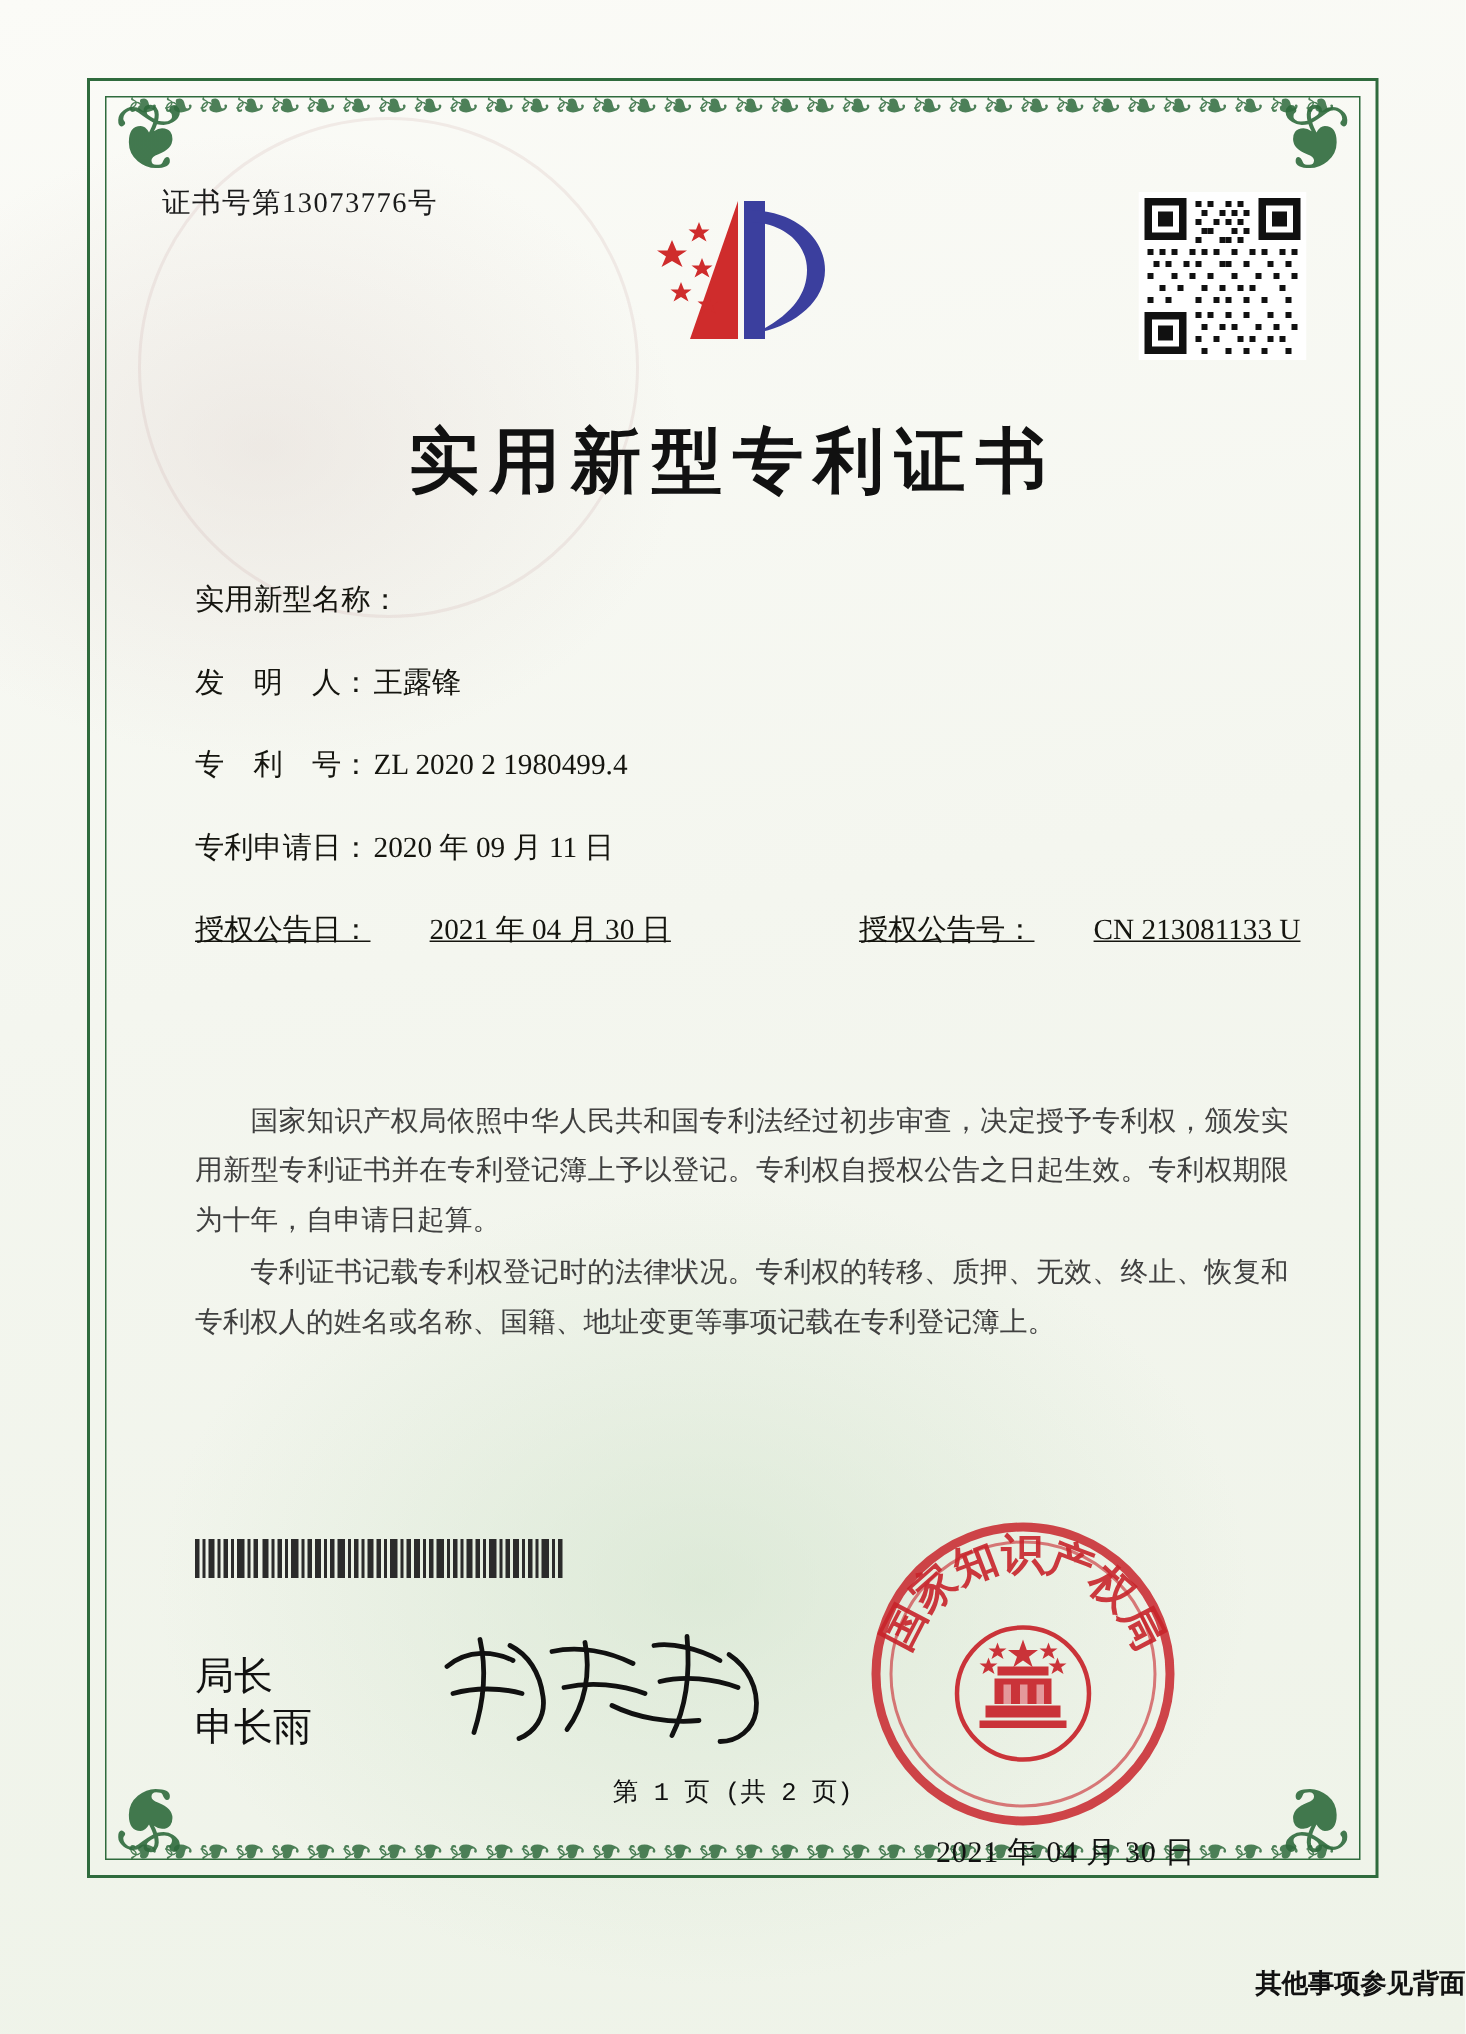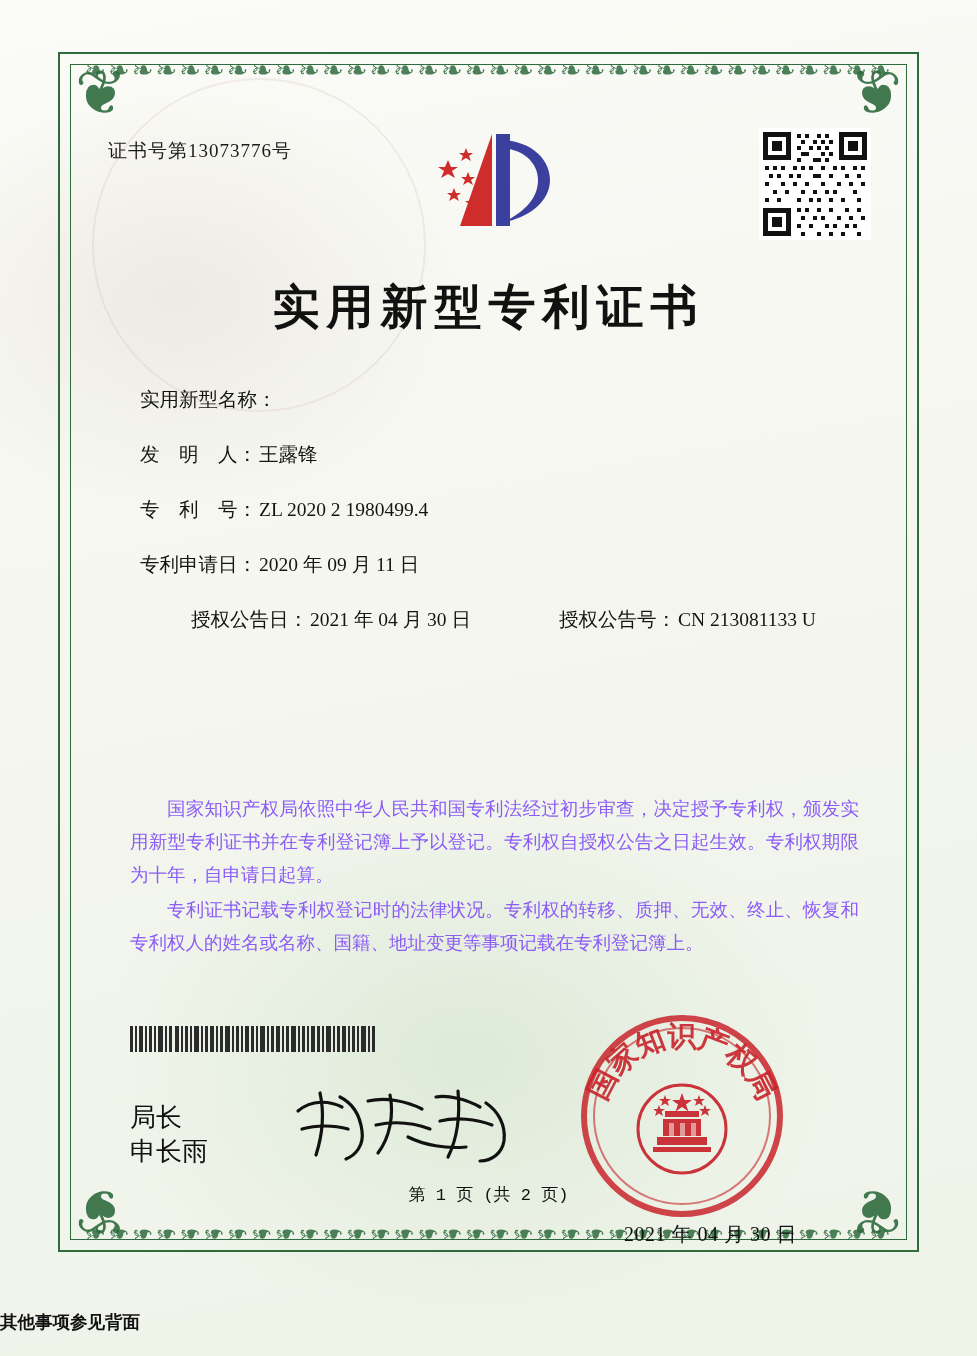--- a/index.html
+++ b/index.html
@@ -94,21 +94,21 @@
     position: absolute;
     left: 100px;
     top: 96px;
     right: 100px;
     bottom: 140px;
   }
 
   .cert-no {
     position: absolute;
     left: 8px;
-    top: 42px;
+    top: 26px;
     font-size: 19px;
     color: #1b1b1b;
     letter-spacing: 1px;
   }
 
   
   .logo {
     position: absolute;
     left: 50%;
     top: 30px;
@@ -144,43 +144,43 @@
     left: 30px;
     right: 10px;
     top: 290px;
   }
   .field-row {
     display: flex;
     align-items: baseline;
     margin-bottom: 28px;
     font-size: 19.5px;
     color: #15150f;
-    margin-left: 10px;
   }
   .field-label {
     white-space: nowrap;
   }
   .field-value {
     margin-left: 2px;
   }
   .field-row.inline-two {
-    justify-content: center;
+    justify-content: space-between;
+    text-decoration: underline;
   }
   .gap-col {
     margin-left: 88px;
   }
 
   .body-text {
     position: absolute;
     left: 30px;
     right: 18px;
-    top: 696px;
+    top: 635px;
     font-size: 18.5px;
     line-height: 33px;
-    color: #8b5cf6;
+    color: #404040;
     text-align: justify;
     font-family: "DejaVu Serif", "Liberation Serif", serif;
   }
   .body-text p {
     margin: 0 0 2px 0;
     text-indent: 2em;
   }
 
   .barcode {
     position: absolute;
@@ -234,21 +234,21 @@
     font-size: 17px;
     color: #111;
     font-family: Liberation Mono, monospace;
   }
 
   .footer-note {
     position: absolute;
     left: 0;
     right: 0;
     bottom: 22px;
-    text-align: left;
+    text-align: right;
     font-size: 17.5px;
     color: #111;
     font-weight: bold;
   }
 </style>
 </head>
 <body>
 
 <div class="page">
   <div class="paper-tint"></div>

